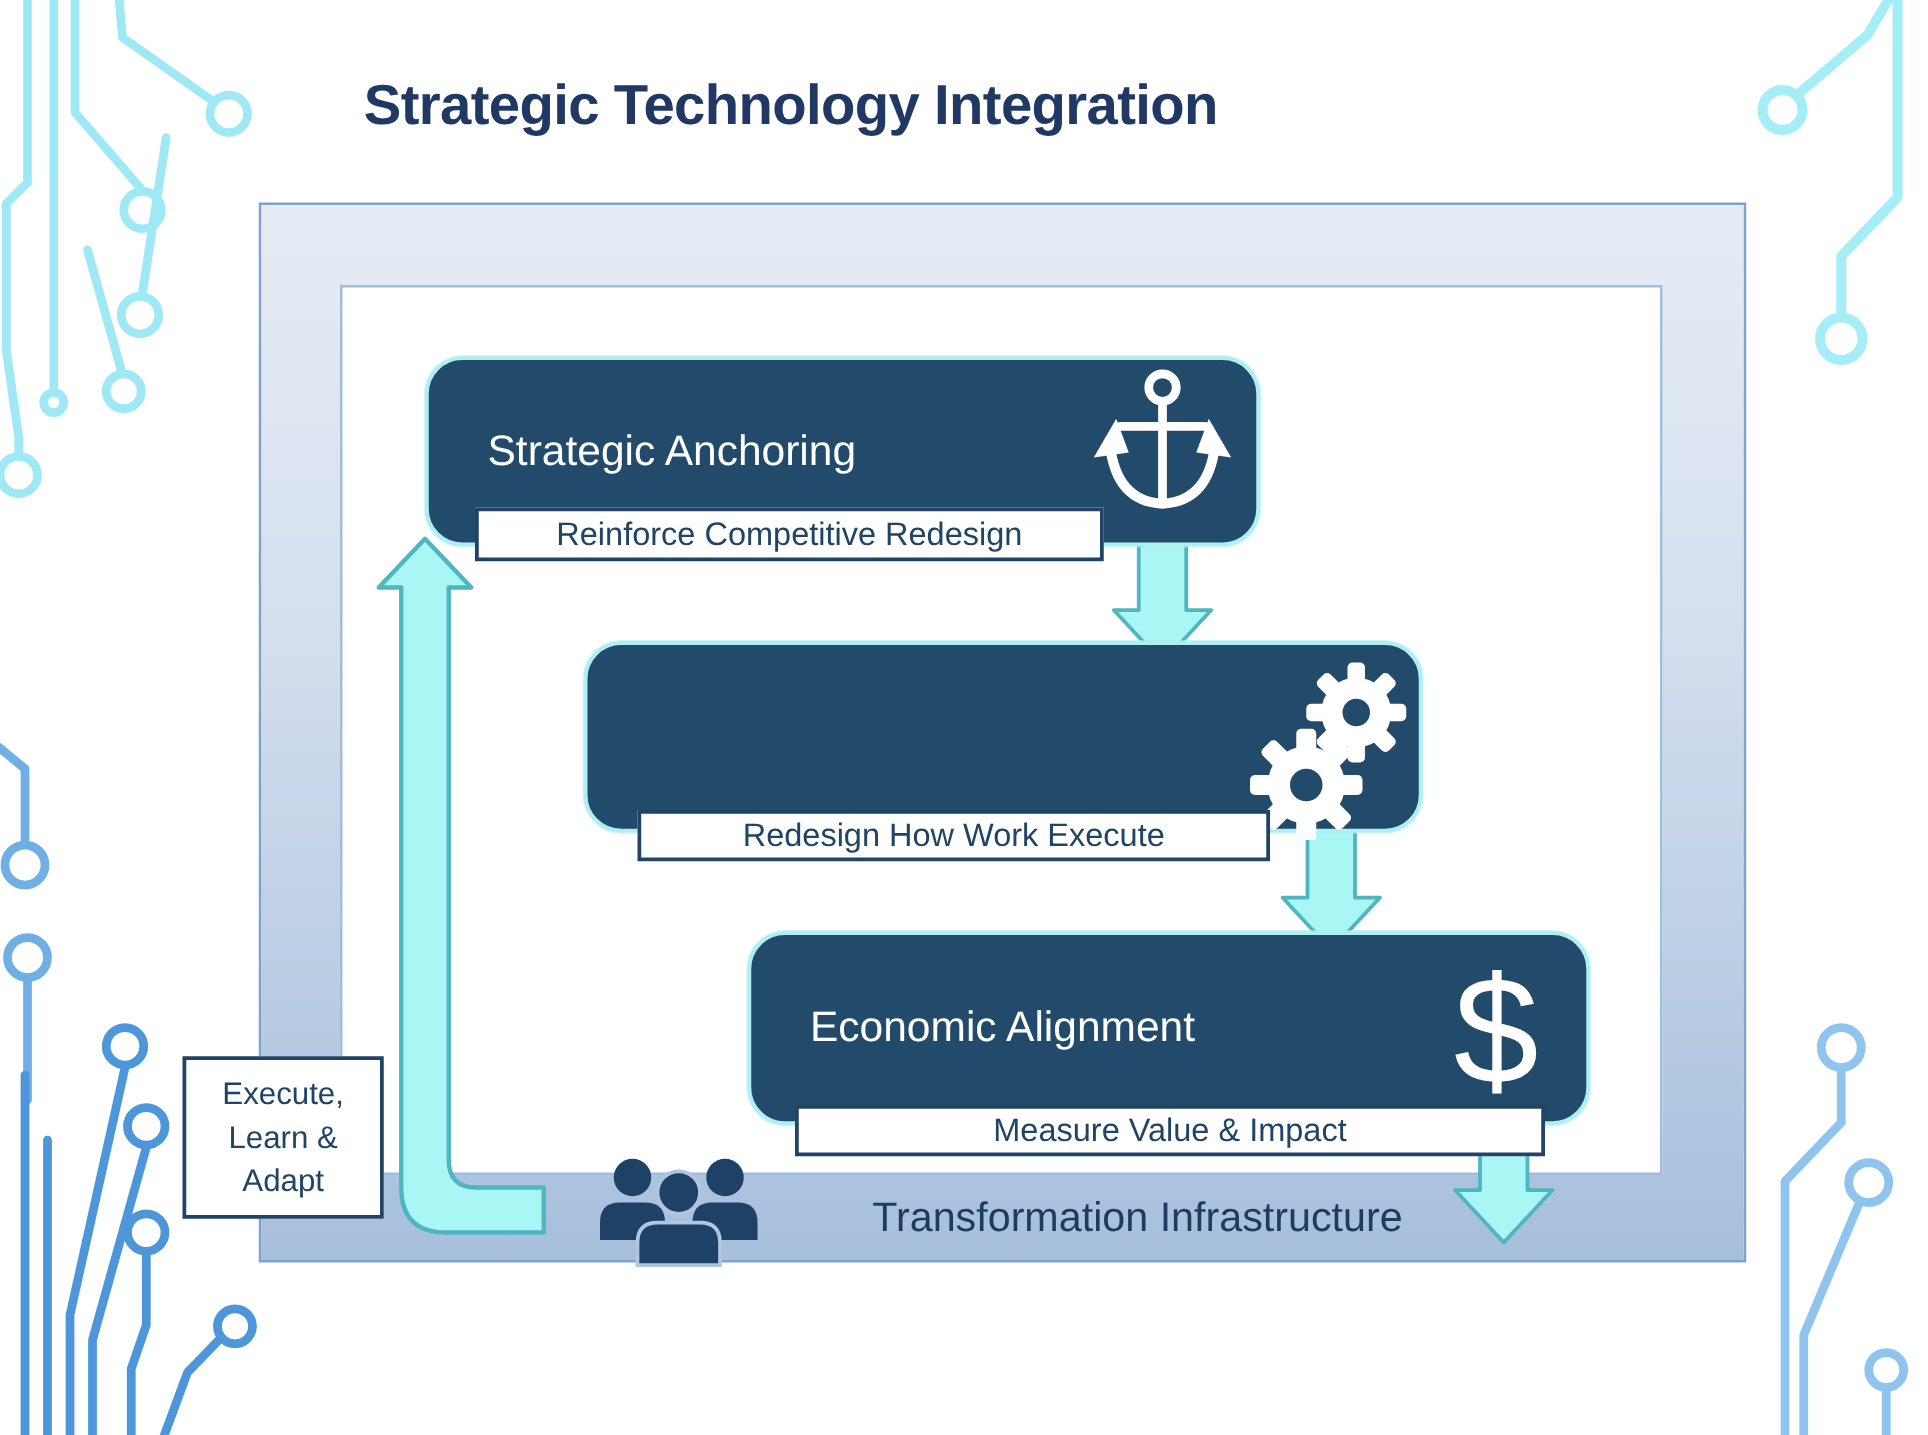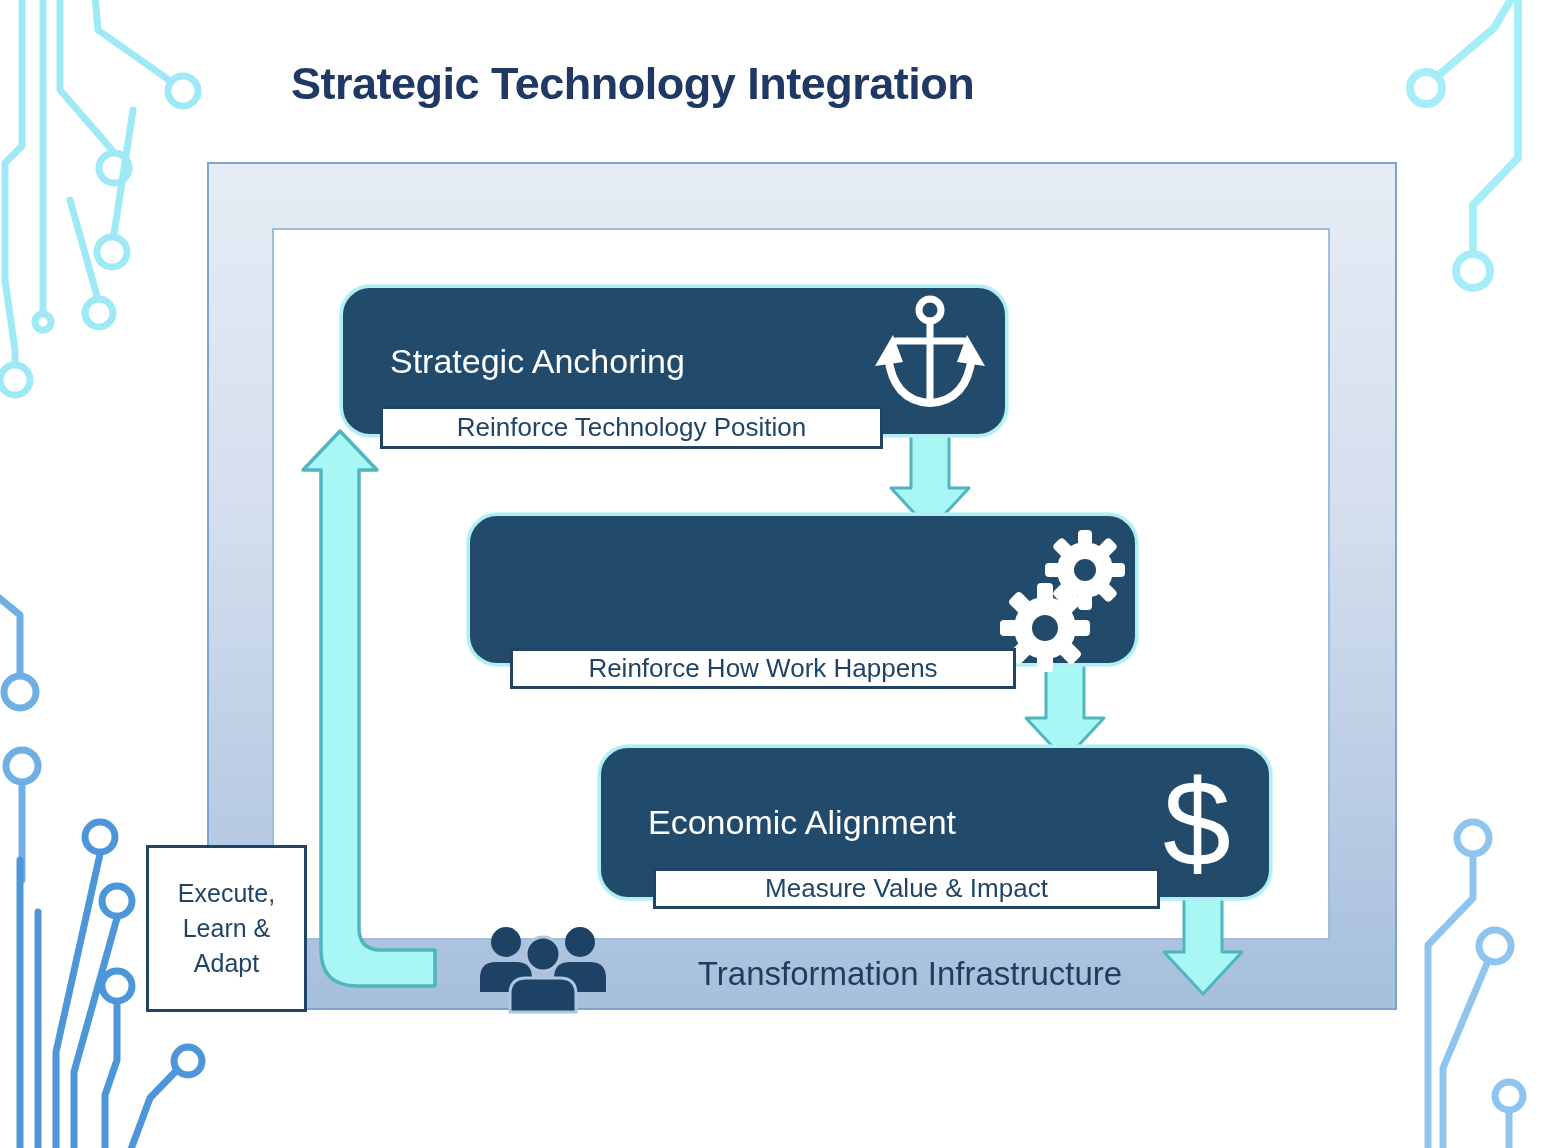--- a/index.html
+++ b/index.html
@@ -40,29 +40,29 @@
   .sub-label{
     position:absolute;box-sizing:border-box;background:#ffffff;border:3px solid #1F4466;
     display:flex;align-items:center;justify-content:center;
     color:#1F4466;font-size:26px;font-weight:400;white-space:nowrap;
   }
   #box-1{left:340px;top:285px;width:668px;height:152px;}
   #sub-1{left:37px;top:118px;width:503px;height:43px;}
   #box-2{left:467px;top:513px;width:671px;height:153px;}
   #sub-2{left:40px;top:132px;width:506px;height:41px;}
   #box-3{left:598px;top:745px;width:674px;height:155px;}
-  #sub-3{left:35px;top:120px;width:507px;height:41px;margin-left:17px;}
+  #sub-3{left:35px;top:136px;width:600px;height:41px;}
   .box-icon{position:absolute;}
   #dollar-icon{
     right:26px;top:-8px;height:168px;width:92px;display:flex;align-items:center;justify-content:center;
     color:#ffffff;font-size:122px;font-weight:400;
   }
   
   #execute-box{
-    left:146px;top:845px;width:161px;height:167px;box-sizing:border-box;
+    left:146px;top:845px;width:161px;height:130px;box-sizing:border-box;
     background:#ffffff;border:3px solid #1F4466;
     display:flex;flex-direction:column;align-items:center;justify-content:center;
     color:#1F4466;font-size:25px;line-height:35px;text-align:center;
   }
   
   .arrow-svg{position:absolute;overflow:visible;}
   svg{display:block;}
 </style>
 </head>
 <body>
@@ -161,21 +161,21 @@
     <svg class="box-icon" style="right:10px;top:6px" width="130" height="140" viewBox="0 0 130 140">
       <g stroke="#ffffff" stroke-width="7" fill="none" stroke-linecap="round">
         <circle cx="65" cy="16" r="11"></circle>
         <path d="M 65,27 V 105"></path>
         <path d="M 31,47 H 99"></path>
         <path d="M 23,62 Q 28,107 65,109 Q 102,107 107,62" stroke-width="8"></path>
       </g>
       <polygon points="10,72 28,41 38,68" fill="#ffffff"></polygon>
       <polygon points="120,72 102,41 92,68" fill="#ffffff"></polygon>
     </svg>
-    <div class="sub-label" id="sub-1">Reinforce Technology Position</div>
+    <div class="sub-label" id="sub-1">Reinforce Competitive Redesign</div>
   </div>
 
   <div class="abs stage-box" id="box-2">
     <svg class="box-icon" style="right:8px;top:6px" width="130" height="150" viewBox="0 0 130 150">
       <g fill="#ffffff">
         <g transform="translate(88,48)">
           <g>
             <rect x="-7" y="-40" width="14" height="18" rx="4"></rect>
             <rect x="-7" y="-40" width="14" height="18" rx="4" transform="rotate(45)"></rect>
             <rect x="-7" y="-40" width="14" height="18" rx="4" transform="rotate(90)"></rect>
@@ -197,21 +197,21 @@
             <rect x="-8" y="-45" width="16" height="20" rx="4" transform="rotate(180)"></rect>
             <rect x="-8" y="-45" width="16" height="20" rx="4" transform="rotate(225)"></rect>
             <rect x="-8" y="-45" width="16" height="20" rx="4" transform="rotate(270)"></rect>
             <rect x="-8" y="-45" width="16" height="20" rx="4" transform="rotate(315)"></rect>
           </g>
           <circle r="31"></circle>
           <circle r="13" fill="#224A6B"></circle>
         </g>
       </g>
     </svg>
-    <div class="sub-label" id="sub-2">Reinforce How Work Happens</div>
+    <div class="sub-label" id="sub-2">Redesign How Work Execute</div>
   </div>
 
   <div class="abs stage-box" id="box-3">
     <div class="stage-title">Economic Alignment</div>
     <div class="box-icon" id="dollar-icon">$</div>
     <div class="sub-label" id="sub-3">Measure Value &amp; Impact</div>
   </div>
 
   <div class="abs" id="execute-box">
     <span>Execute,</span>

